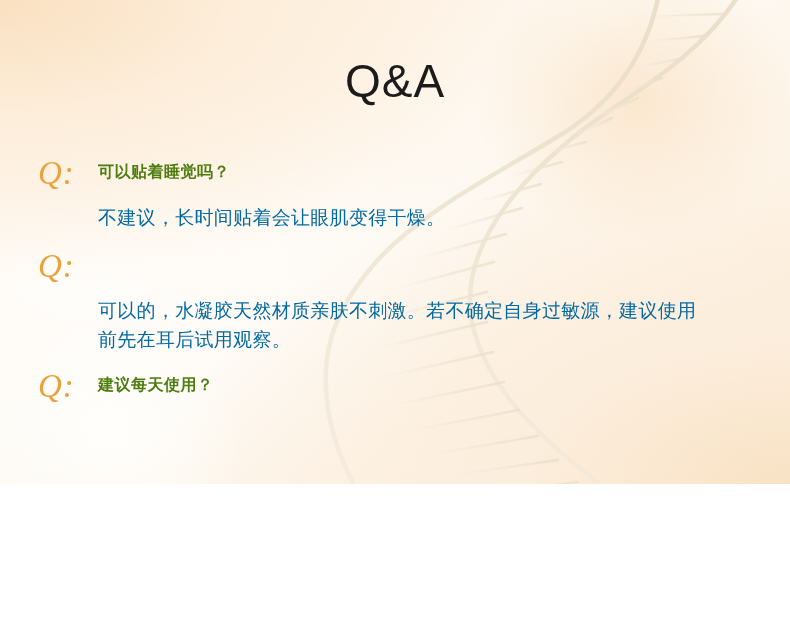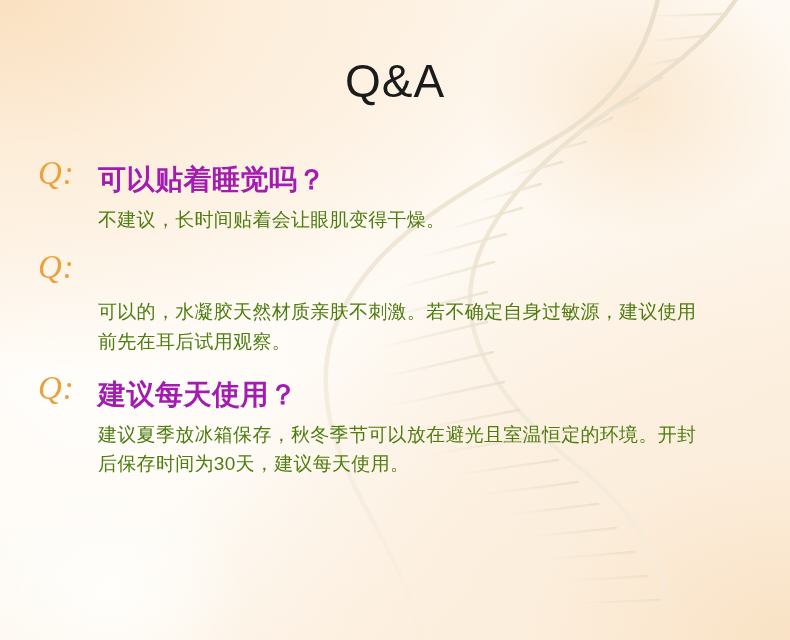--- a/index.html
+++ b/index.html
@@ -9,21 +9,21 @@
   body {
     width: 790px;
     height: 640px;
     overflow: hidden;
     font-family: "Liberation Sans", "DejaVu Sans", sans-serif;
   }
 
   #page {
     position: relative;
     width: 790px;
-    height: 640px;
+    height: 484px;
     overflow: hidden;
     background: #fdf6ec;
   }
 
   
   .bg-base {
     position: absolute;
     inset: 0;
     background:
       radial-gradient(120% 95% at 0% 0%,   #fae0c0 0%, #fdeedb 26%, rgba(253,245,235,0) 62%),
@@ -106,34 +106,34 @@
     font-weight: 400;
     color: #e9a23c;
     letter-spacing: 1px;
     line-height: 1;
   }
 
   .q-text {
     display: block;
     margin-left: 56px;
     font-family: "Liberation Sans", "DejaVu Sans", sans-serif;
-    font-size: 28px;
+    font-size: 16px;
     font-weight: 700;
-    color: #a21caf;
+    color: #4d7c0f;
     line-height: 1.28;
     letter-spacing: .5px;
   }
 
   .a-text {
     margin-left: 56px;
     margin-top: 7px;
     font-family: "Liberation Sans", "DejaVu Sans", sans-serif;
     font-size: 19px;
     font-weight: 400;
-    color: #4d7c0f;
+    color: #0369a1;
     line-height: 1.56;
     letter-spacing: .3px;
     max-width: 600px;
   }
 
   .qa-item.gap-2 { margin-bottom: 20px; }
 </style>
 </head>
 <body>
 
@@ -229,18 +229,17 @@
           <span class="q-marker">Q:</span>
         </div>
         <div class="a-text">可以的，水凝胶天然材质亲肤不刺激。若不确定自身过敏源，建议使用前先在耳后试用观察。</div>
       </div>
 
       <div class="qa-item gap-2">
         <div class="q-row">
           <span class="q-marker">Q:</span>
           <span class="q-text">建议每天使用？</span>
         </div>
-        <div class="a-text">建议夏季放冰箱保存，秋冬季节可以放在避光且室温恒定的环境。开封后保存时间为30天，建议每天使用。</div>
       </div>
 
     </div>
   </div>
 </div>
 
 </body></html>

